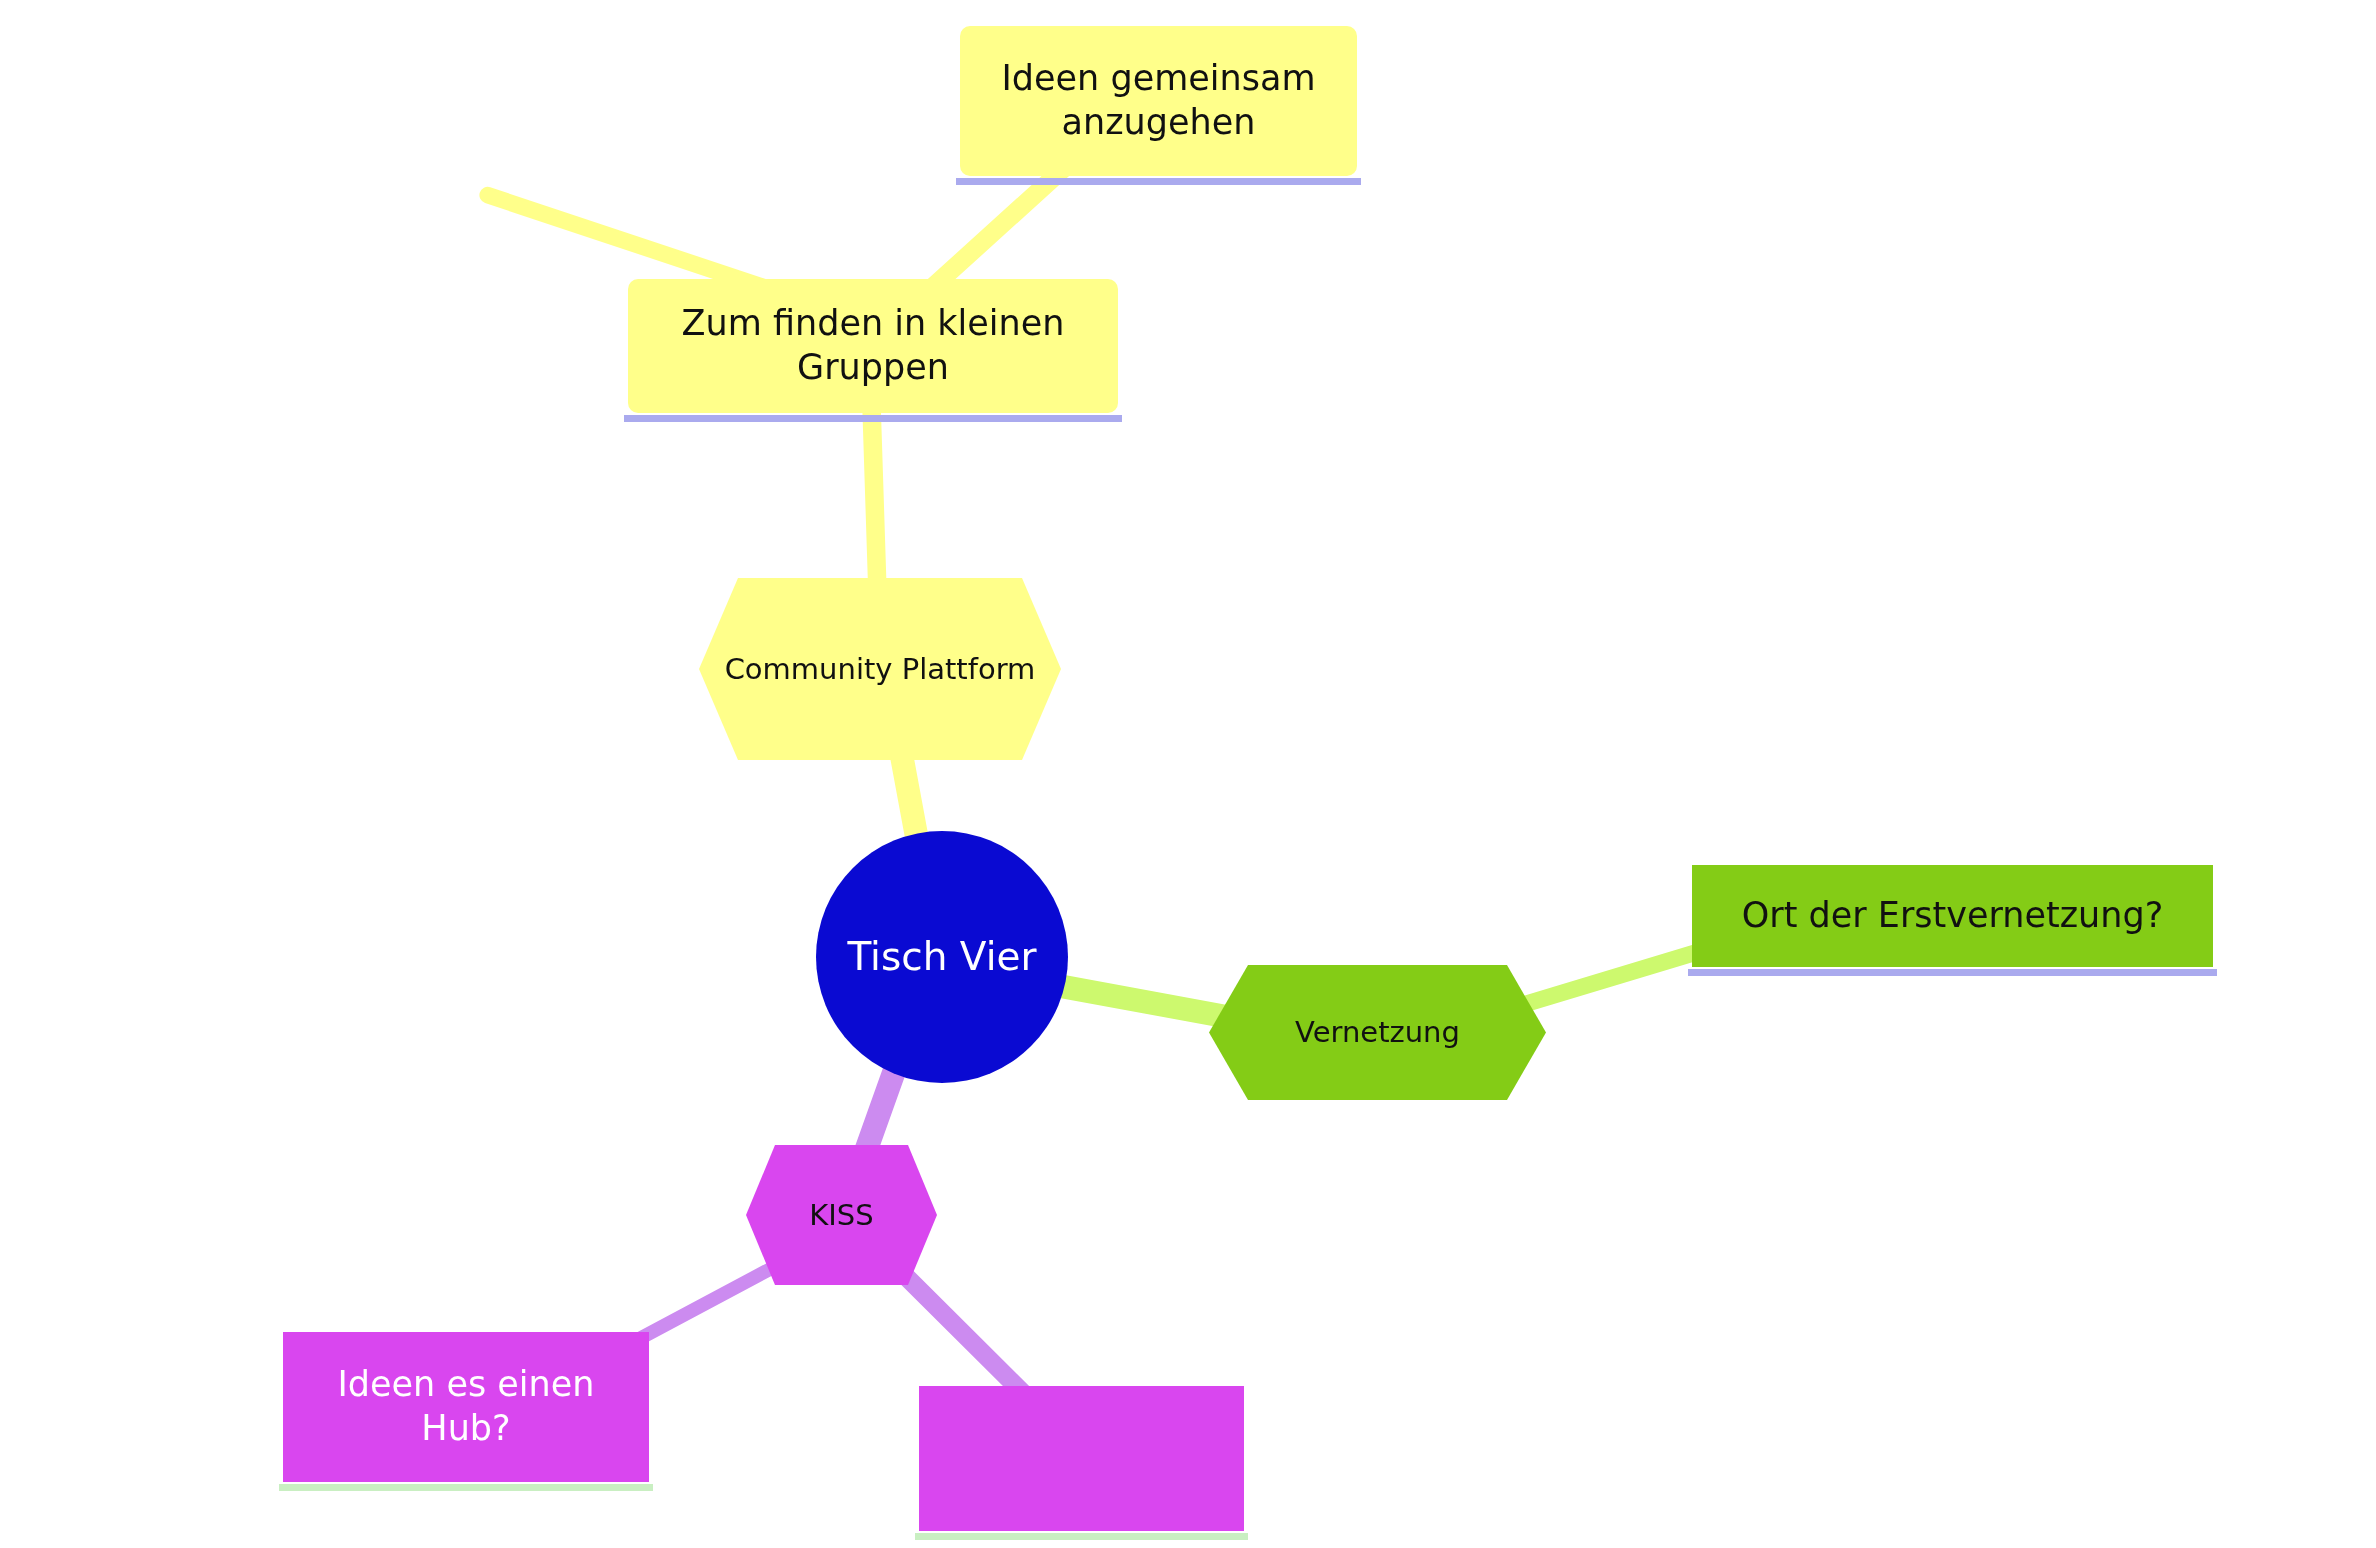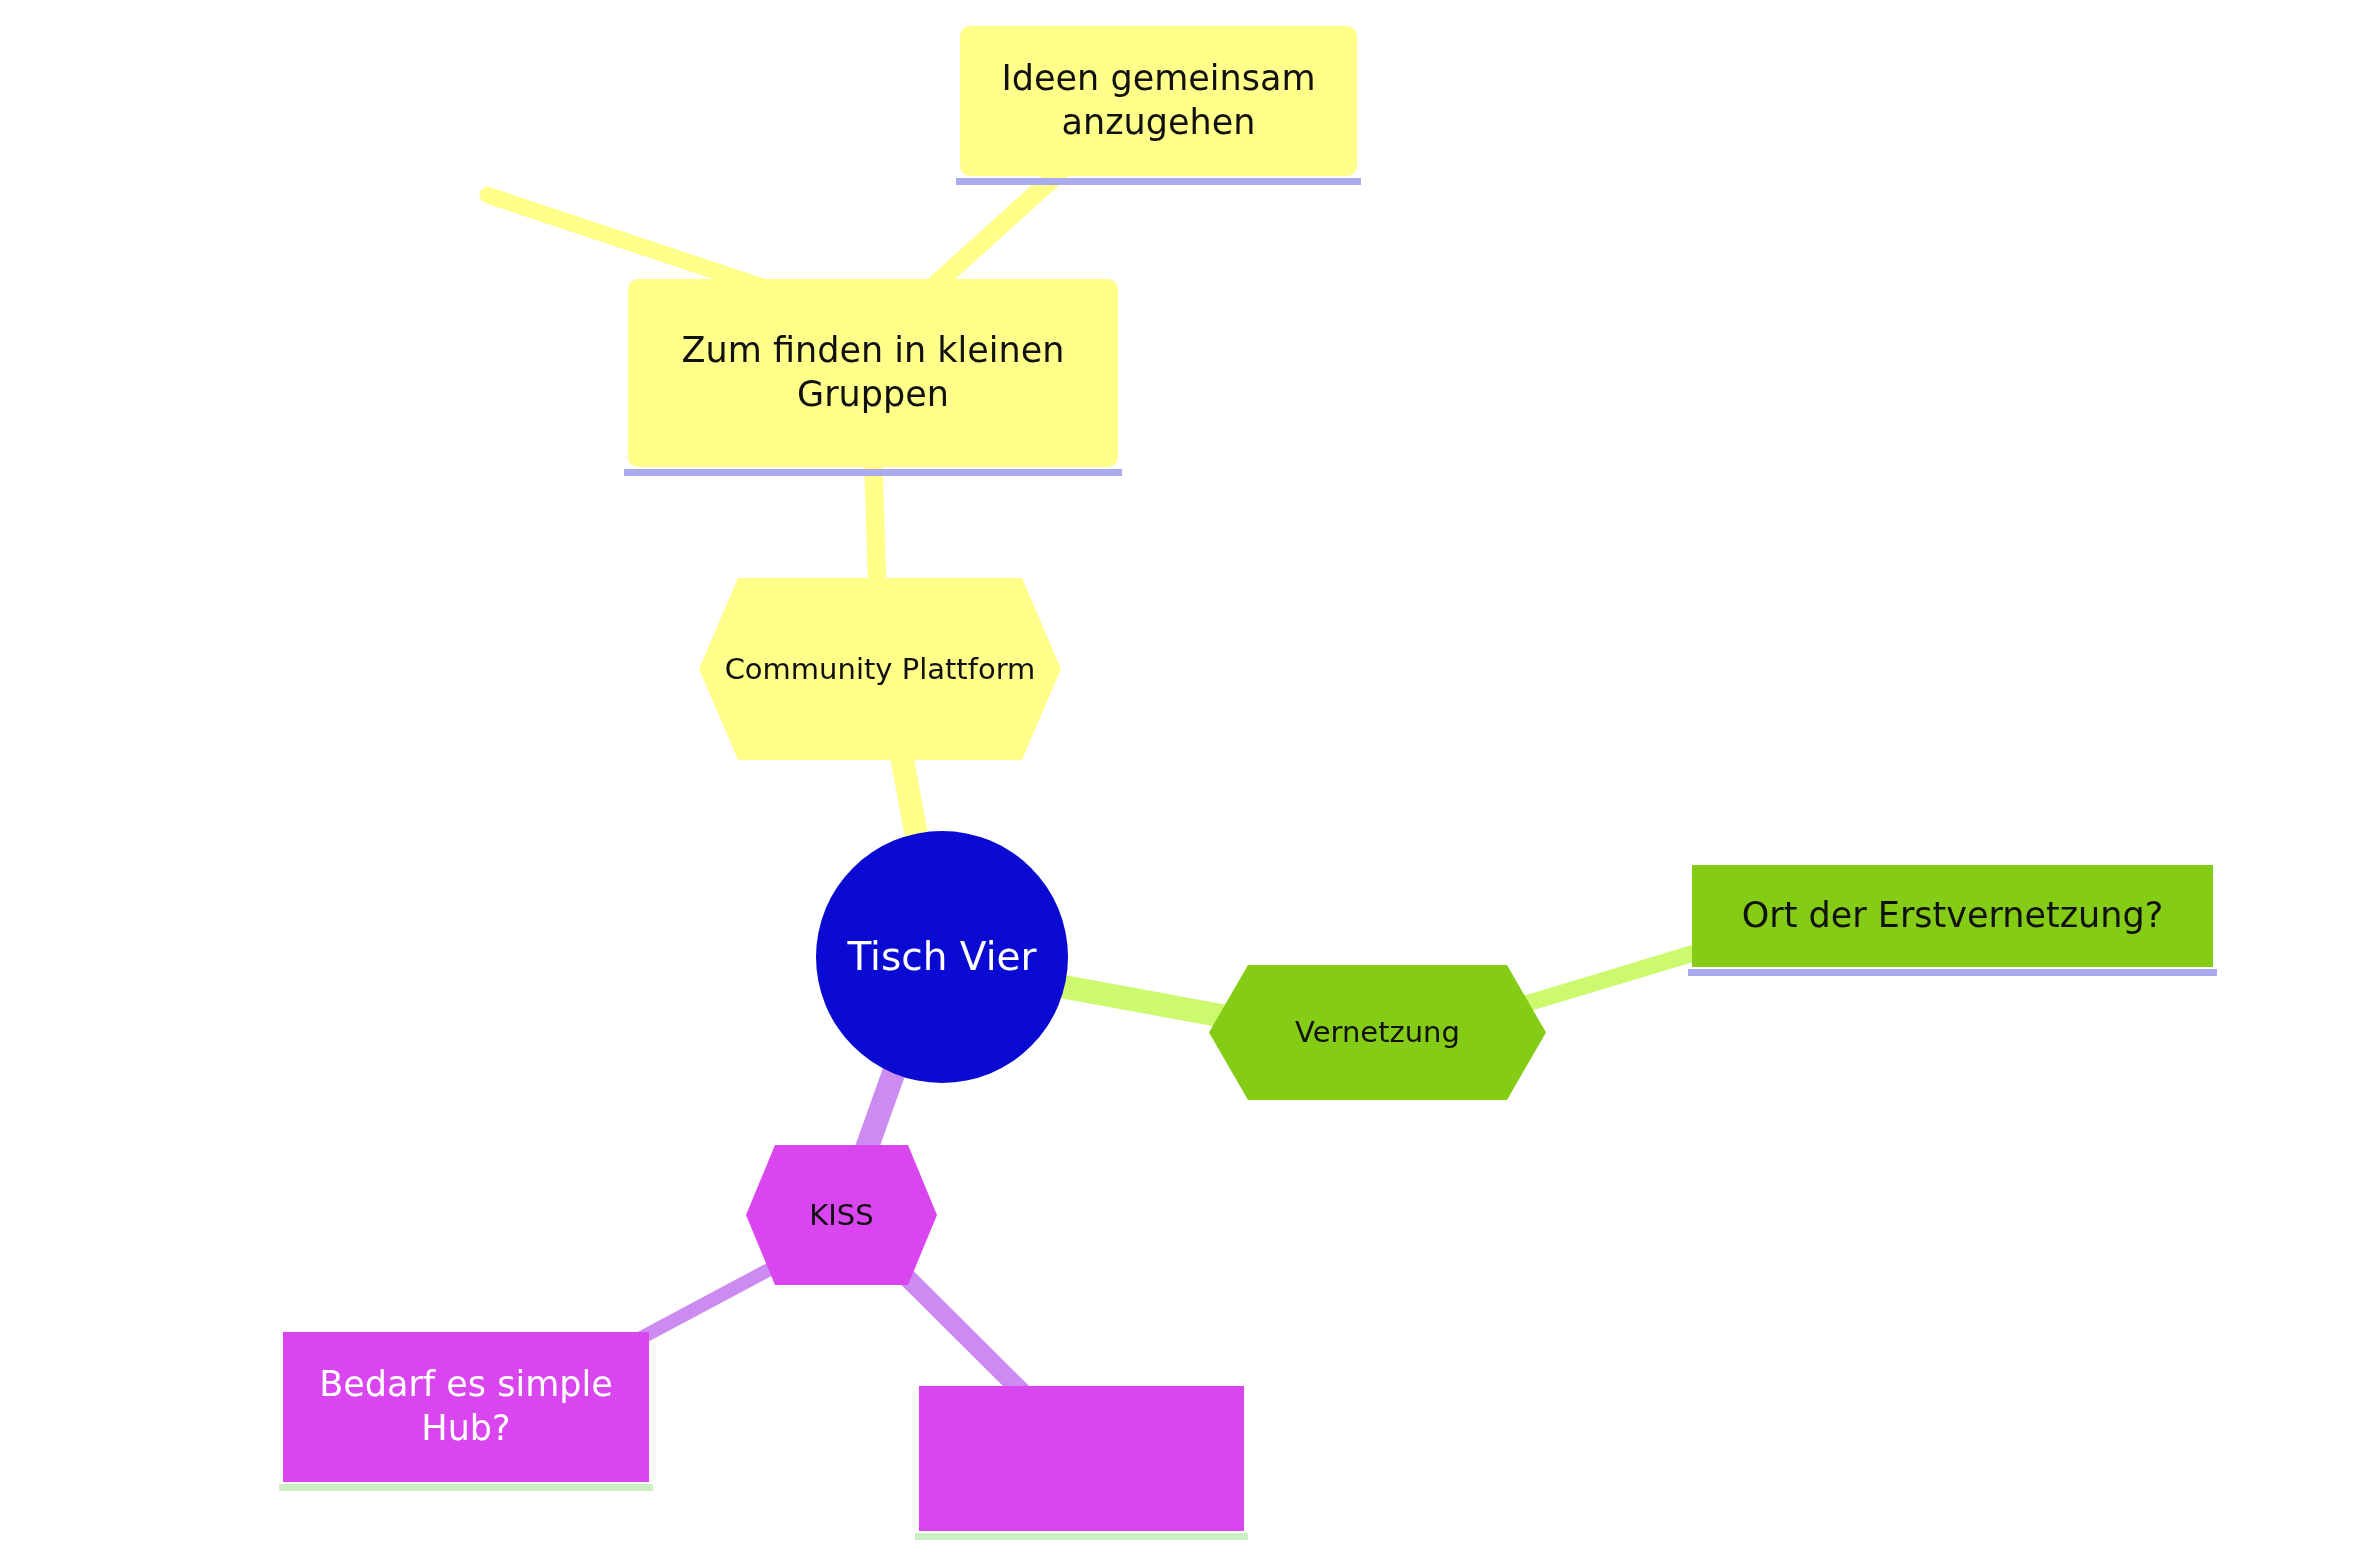--- a/index.html
+++ b/index.html
@@ -61,21 +61,21 @@
   }
   .circle {
     border-radius: 50%;
     background: #0a0ad2;
     color: #ffffff;
     font-size: 39px;
   }
   
   #node-root        { left: 816px;  top: 831px;  width: 252px; height: 252px; }
   #node-community   { left: 699px;  top: 578px;  width: 362px; height: 182px; }
-  #node-zumfinden   { left: 628px;  top: 279px;  width: 490px; height: 188px; justify-content: center; }
+  #node-zumfinden   { left: 628px;  top: 279px;  width: 490px; height: 134px; justify-content: center; }
   #node-umprobleme  { left: 187px;  top: 115px;  width: 493px; height: 101px; }
   #node-ideen       { left: 960px;  top: 26px;   width: 397px; height: 150px; }
   #node-vernetzung  { left: 1209px; top: 965px;  width: 337px; height: 135px; }
   #node-ort         { left: 1692px; top: 865px;  width: 521px; height: 102px; }
   #node-kiss        { left: 746px;  top: 1145px; width: 191px; height: 140px; }
   #node-bedarf      { left: 283px;  top: 1332px; width: 366px; height: 150px; }
   #node-keep        { left: 919px;  top: 1386px; width: 325px; height: 145px; }
 </style>
 </head>
 <body>
@@ -123,21 +123,21 @@
   <div class="node box green-fill" id="node-ort">
     <span>Ort der Erstvernetzung?</span>
     <div class="underline lavender"></div>
   </div>
 
   <div class="node hex hex-clip-sm purple-fill" id="node-kiss">
     <span>KISS</span>
   </div>
 
   <div class="node box purple-fill" id="node-bedarf">
-    <span>Bedarf es simple Hub?</span>
+    <span>Ideen es einen Hub?</span>
     <div class="underline palegreen"></div>
   </div>
 
   <div class="node box purple-fill" id="node-keep">
     <div class="underline palegreen"></div>
   </div>
 
 </div>
 
 

